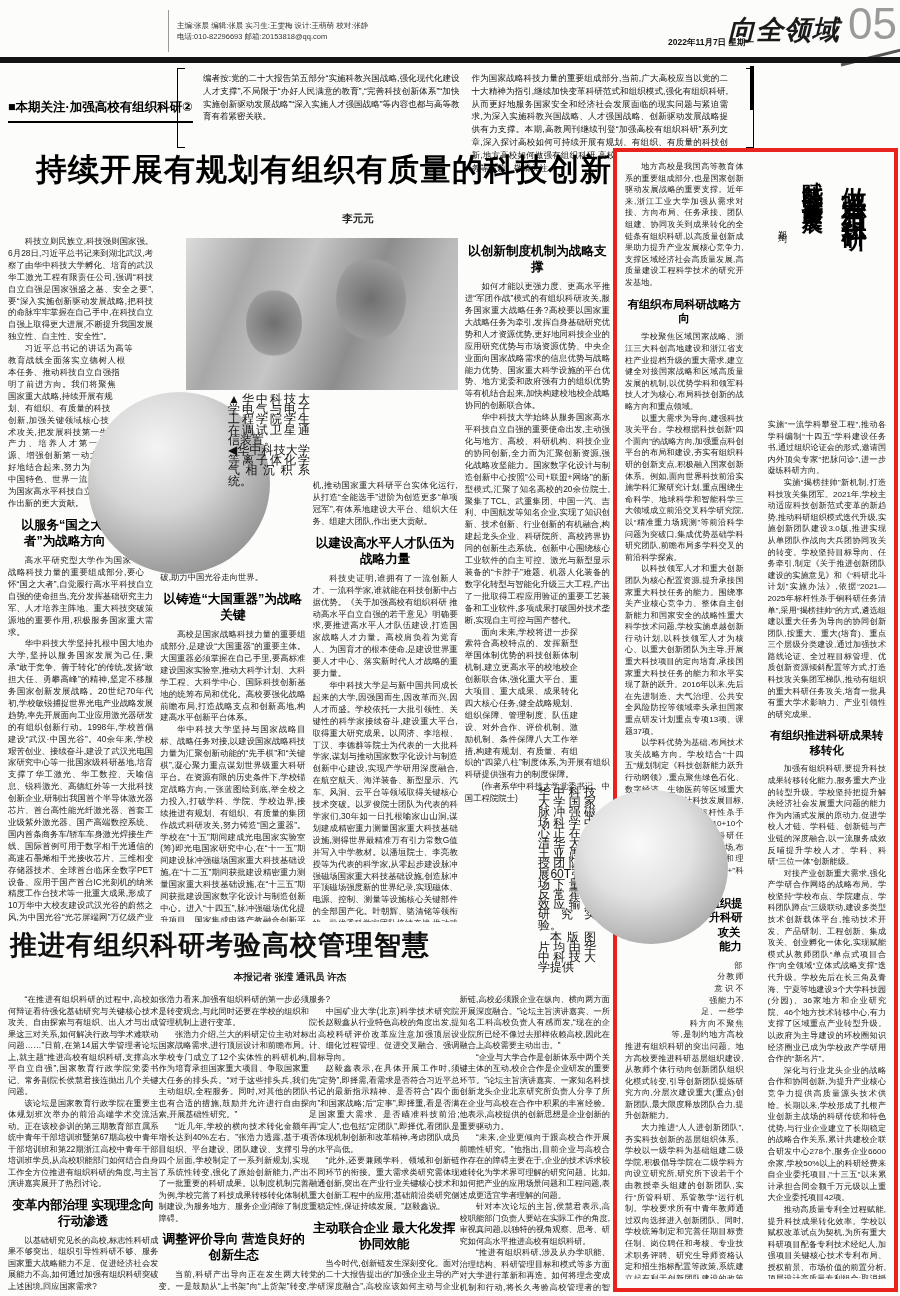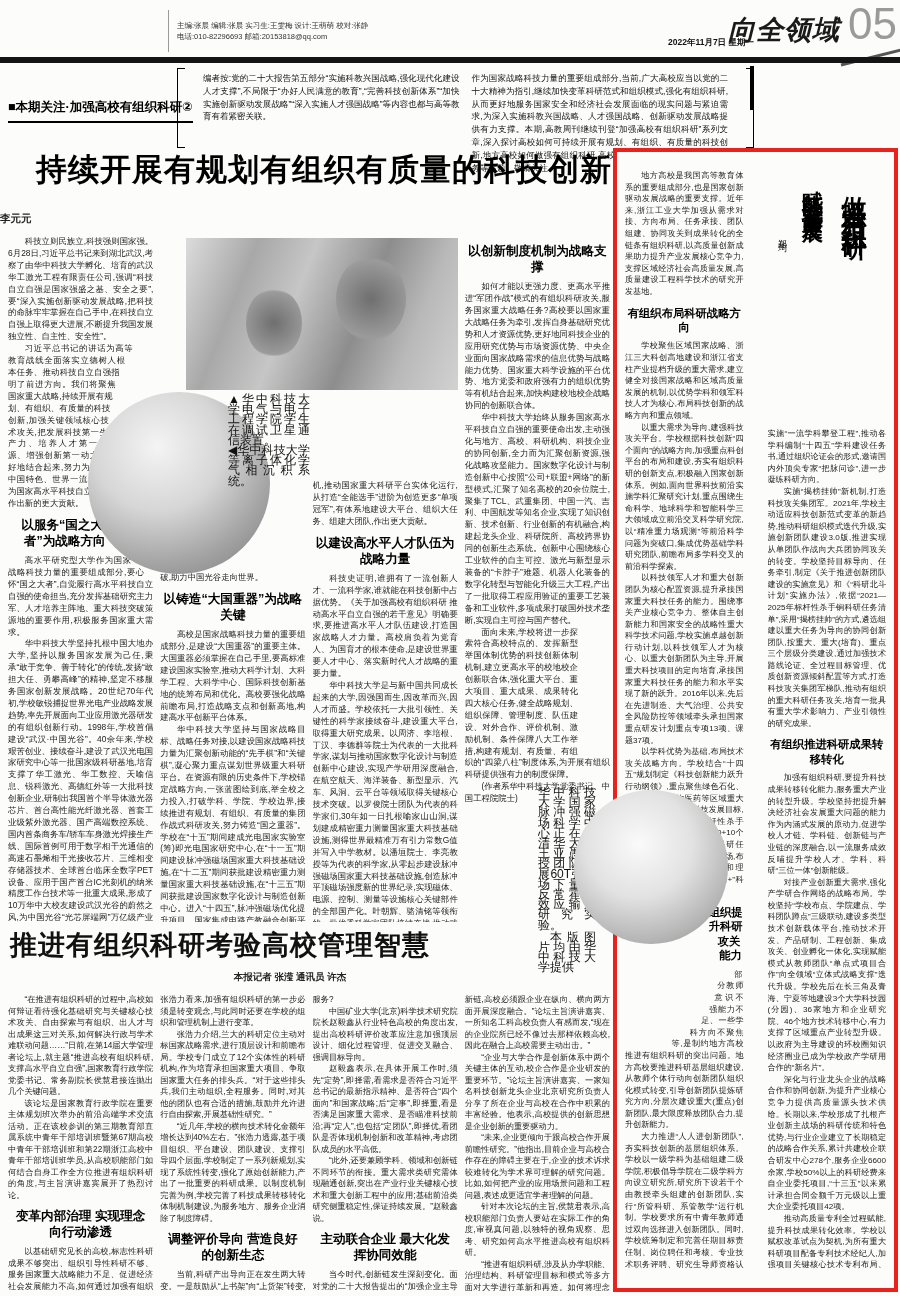--- a/index.html
+++ b/index.html
@@ -20,51 +20,51 @@
 .topbar{left:0;top:57px;width:900px;height:5.5px;background:#141414}
 
 .topic{left:8px;top:99px;font-size:12.5px;font-weight:700;color:#000;border-bottom:2px solid #000;padding-bottom:5px}
 .ednote{left:177px;top:68px;width:577px;height:80px;display:flex;gap:12px;padding:4px 26px}
 .ednote p{flex:1;font-size:8.5px;line-height:12.8px;color:#111;text-align:justify;font-weight:500}
 .br-l{position:absolute;left:0;top:0;width:8px;height:80px;border-left:1.5px solid #000;border-top:1.5px solid #000;border-bottom:1.5px solid #000}
 .br-r{position:absolute;right:0;top:0;width:8px;height:80px;border-right:1.5px solid #000;border-top:1.5px solid #000;border-bottom:1.5px solid #000}
 .br-rb{position:absolute;right:0;top:-2px;width:4px;height:44px;background:#000}
 
 .a1h{left:0;top:149px;width:612px;text-align:right;font-size:31px;font-weight:900;color:#000;letter-spacing:1px}
-.a1b{left:0;top:212px;width:716px;font-size:10.5px;font-weight:700;color:#222}
+.a1b{left:0;top:212px;width:716px;text-align:center;font-size:10.5px;font-weight:700;color:#222}
 .cols{display:flex;overflow:hidden}
 .col{flex:1;overflow:hidden;text-align:justify}
 .col p{font-size:8.4px;line-height:11.9px;color:#1b1b1b;text-indent:2em}
 .col p.noind{text-indent:0}
 h4.ch{font-size:12.6px;line-height:1.28;text-align:center;color:#000;margin:7px 2px 6px;font-weight:700;text-indent:0}
 .a1cols{left:8px;top:236px;width:602px;height:686px;gap:7px}
 .a2h{left:10px;top:927px;width:560px;text-align:left;font-size:27px;font-weight:900;color:#111;letter-spacing:1px}
 .a2b{left:10px;top:971px;width:560px;text-align:center;font-size:9.5px;font-weight:700;color:#222}
-.a2cols{left:8px;top:994px;width:602px;height:298px;gap:7px}
+.a2cols{left:8px;top:994px;width:602px;height:298px;}
 .a2cols .col p{font-size:8.2px;line-height:11.5px}
 
 .ph1{left:186px;top:238px;width:272px;height:152px;z-index:2;background:linear-gradient(112deg,#dcdcdc 0%,#a8a8a8 22%,#c6c6c6 40%,#8d8d8d 62%,#b9b9b9 80%,#d2d2d2)}
 .ph1 .blob{position:absolute;background:radial-gradient(circle,#6f6f6f,#9b9b9b 70%,transparent 75%);border-radius:50%}
 .circ{border-radius:50%;z-index:2;background:radial-gradient(circle at 38% 30%,#f4f4f4,#d6d6d6 38%,#a5a5a5 68%,#7d7d7d 96%)}
 .c1{left:88px;top:392px;width:182px;height:182px}
 .c2{left:574px;top:790px;width:154px;height:154px;z-index:6;background:radial-gradient(circle at 42% 35%,#fafafa,#e2e2e2 40%,#b5b5b5 72%,#8a8a8a 97%)}
 .capbox{left:228px;top:394px;width:82px;z-index:3}
 .capbox p,.ccap p{font-size:12px;line-height:10.2px;color:#111;text-align:justify}
 .ccap{left:538px;top:787px;width:58px;height:202px;z-index:4;overflow:hidden}
 .ccap p.credit{text-indent:1em;margin-top:2px}
 
 i.fsp{display:block}
 .fr1{float:right;width:50px;height:186px;margin-top:40px;shape-outside:ellipse(92% 50% at 100% 50%)}
 .fr2{float:right;width:32px;height:128px}
 .flA{float:left;width:98px;height:152px;shape-outside:ellipse(95% 52% at 0% 48%)}
 .pt1{padding-top:336px}
 .pt2{padding-top:244px}
 
 .rb{left:613px;top:148px;width:285px;height:1144px;border:4px solid #e8221d;background:#fcfcfa;z-index:1}
-.rbcols{display:flex;gap:24px;padding:18px 8px;height:100%;overflow:hidden}
+.rbcols{display:flex;gap:24px;padding:9px 8px;height:100%;overflow:hidden}
 .rb .col p{font-size:8.1px;line-height:11.6px}
 .rb h4.ch{font-size:11.3px;margin:8px 0 6px}
 .rb-title{writing-mode:vertical-rl;height:252px;margin-bottom:6px;padding-top:4px}
 .vt1{font-size:25px;font-weight:900;color:#000;letter-spacing:7px;margin-left:12px;padding-top:2px}
 .vt2{font-size:21px;font-weight:900;color:#000;letter-spacing:4px;margin-left:10px}
 .vta{font-size:9px;color:#222;margin-left:8px;margin-top:58px;letter-spacing:2px}
 </style>
 </head>
 <body>
 

